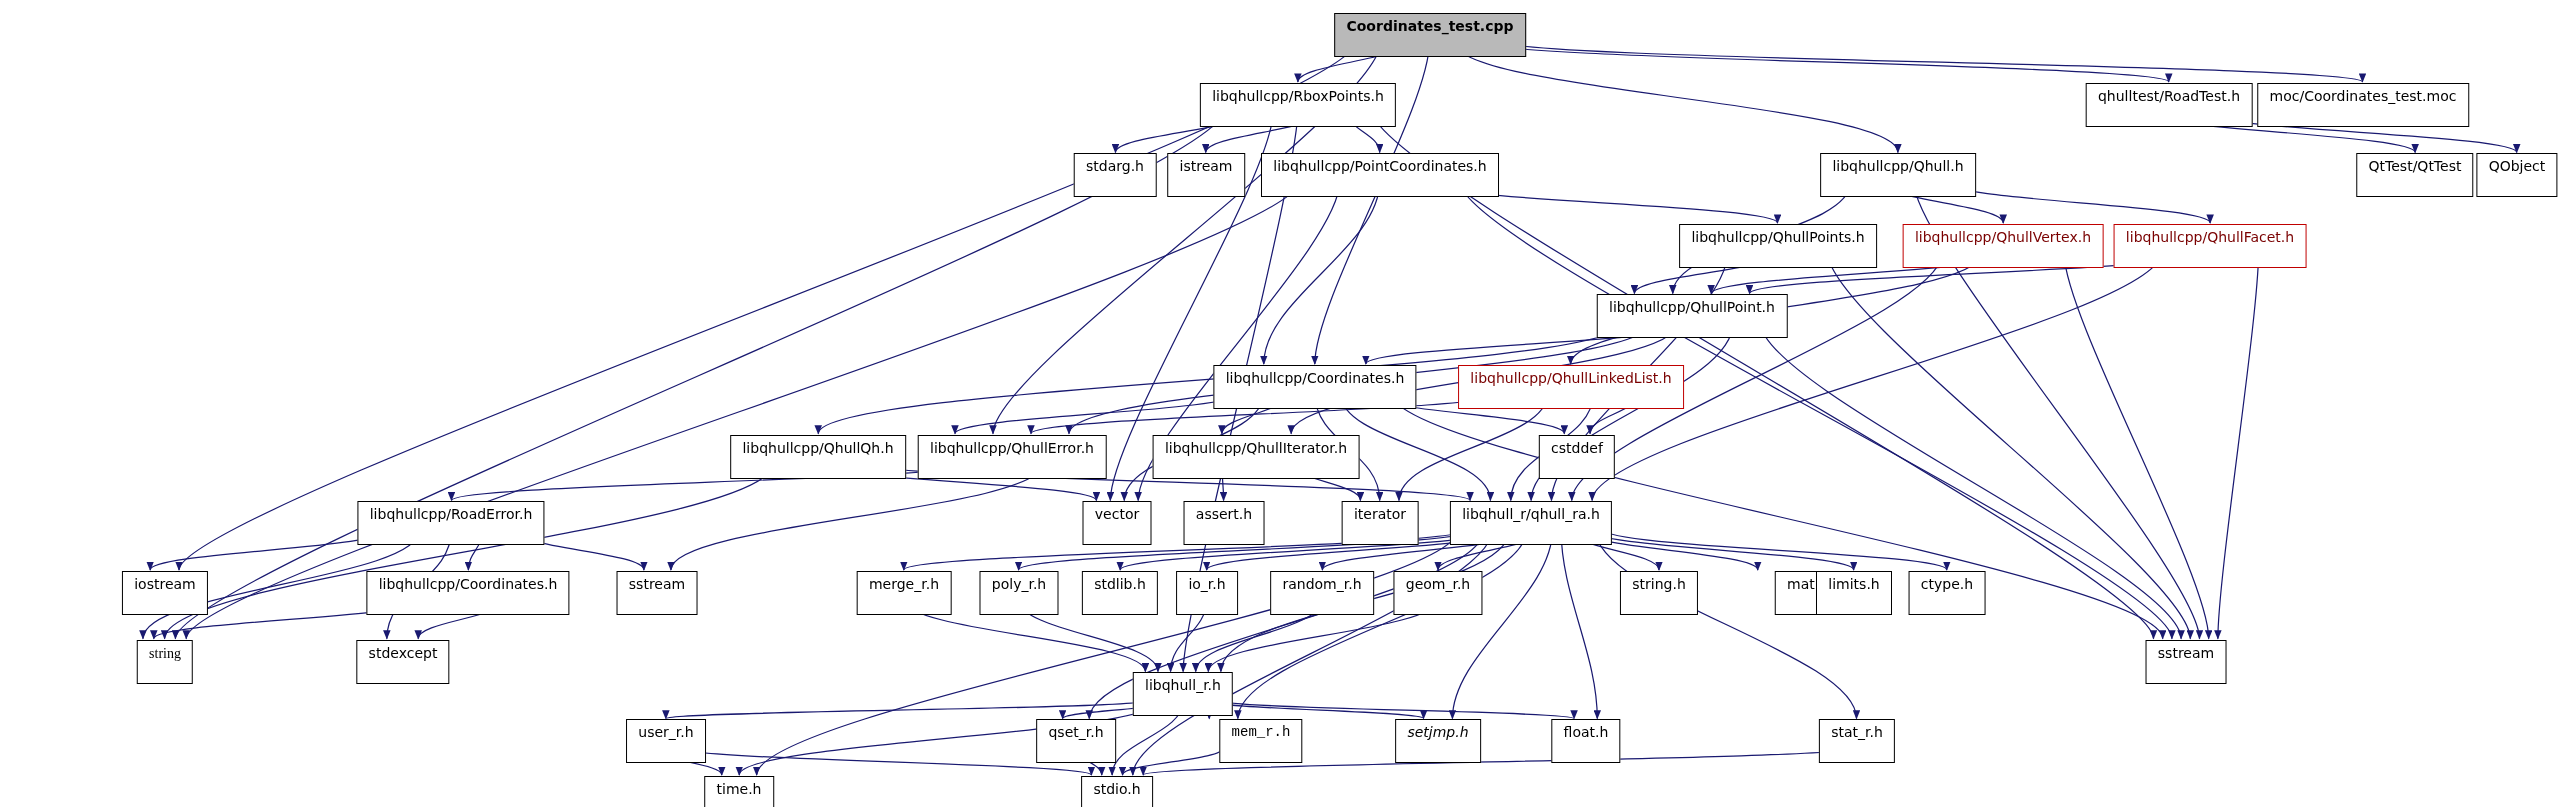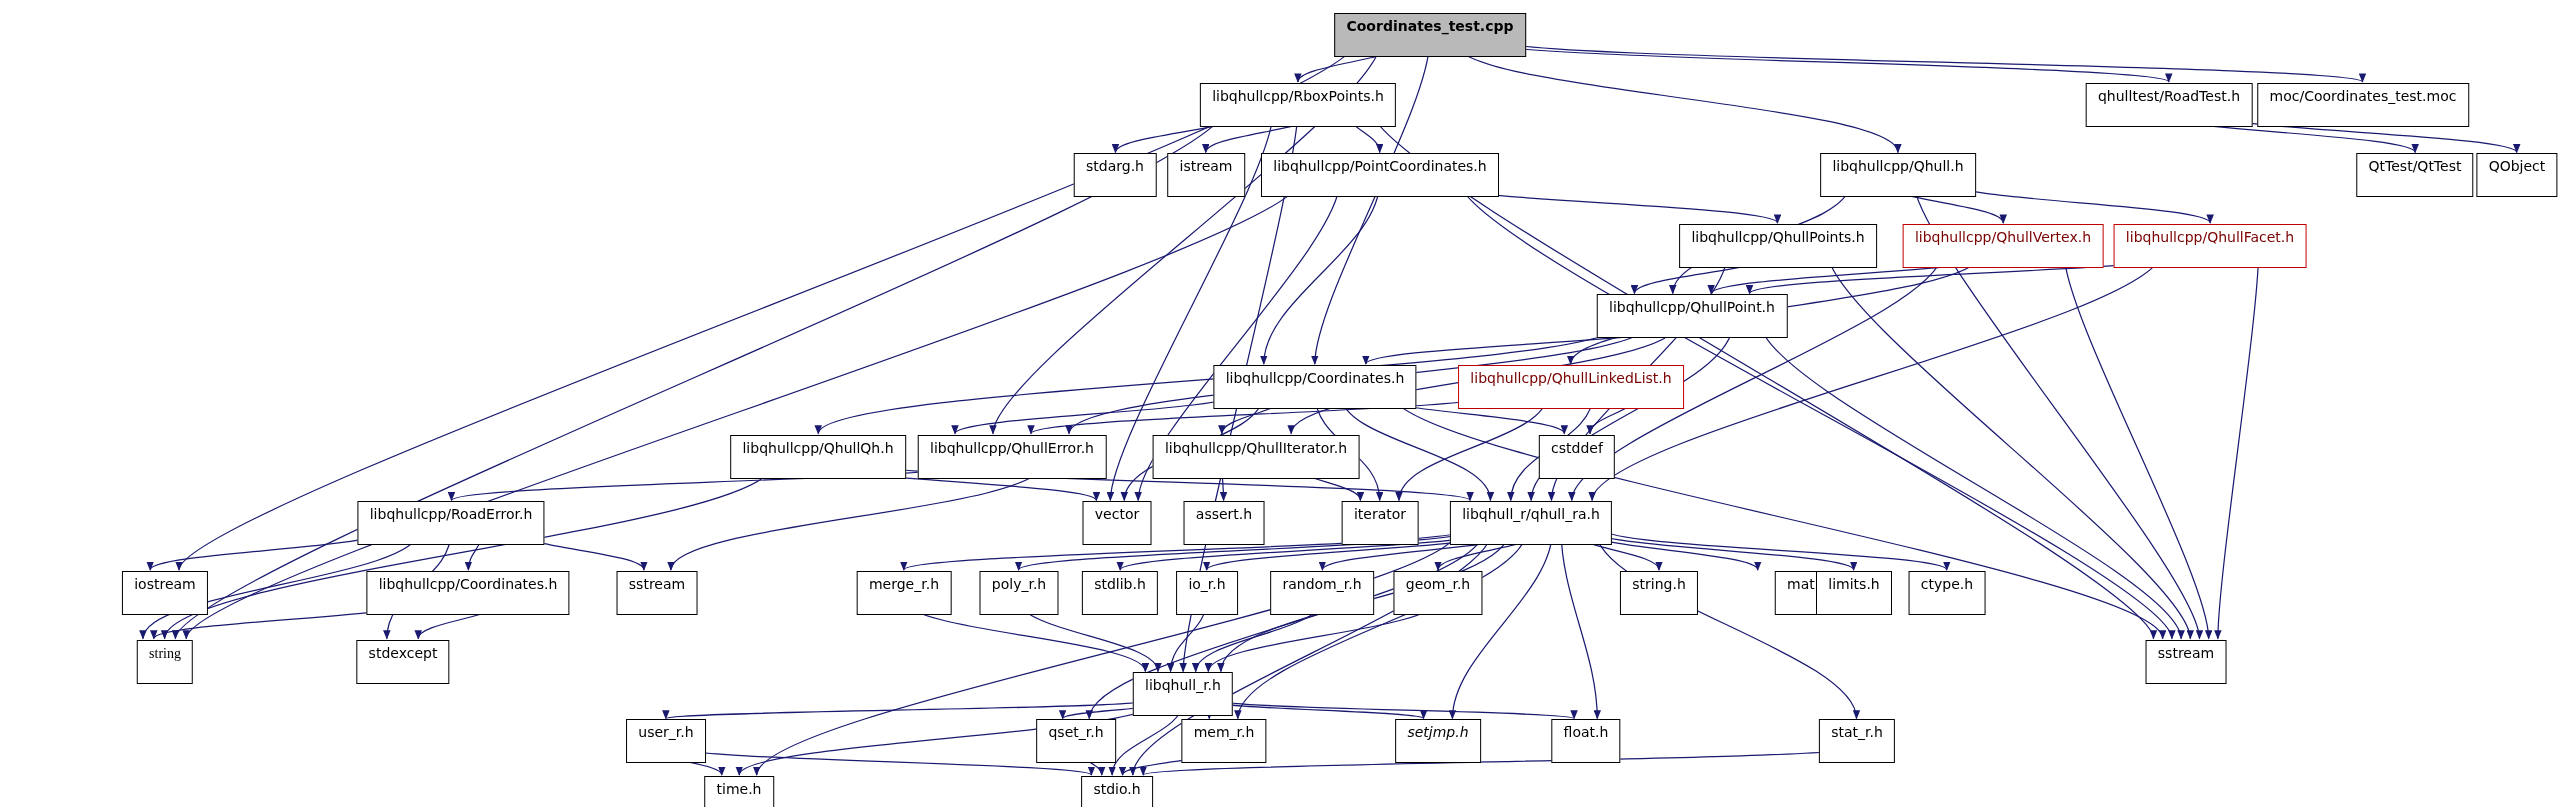--- a/index.html
+++ b/index.html
@@ -181,20 +181,20 @@
     <div class="node" style="left: 1659px; top: 571px;">string.h</div>
     <div class="node" style="left: 1812px; top: 571px;">math.h</div>
     <div class="node" style="left: 1854px; top: 571px;">limits.h</div>
     <div class="node" style="left: 1947px; top: 571px;">ctype.h</div>
     <div class="node" style="left: 165px; top: 640px; font-family: Liberation Serif, serif;">string</div>
     <div class="node" style="left: 403px; top: 640px;">stdexcept</div>
     <div class="node" style="left: 2186px; top: 640px;">sstream</div>
     <div class="node" style="left: 1183px; top: 672px;">libqhull_r.h</div>
     <div class="node" style="left: 666px; top: 719px;">user_r.h</div>
     <div class="node" style="left: 1076px; top: 719px;">qset_r.h</div>
-    <div class="node" style="left: 1224px; top: 719px;">mem_r.h</div>
+    <div class="node" style="left: 1261px; top: 719px; font-family: Liberation Mono, monospace;">mem_r.h</div>
     <div class="node" style="left: 1438px; top: 719px; font-style: italic;">setjmp.h</div>
     <div class="node" style="left: 1586px; top: 719px;">float.h</div>
     <div class="node" style="left: 1857px; top: 719px;">stat_r.h</div>
     <div class="node" style="left: 739px; top: 776px;">time.h</div>
     <div class="node" style="left: 1117px; top: 776px;">stdio.h</div>
   </div>
 
 
 </body></html>

